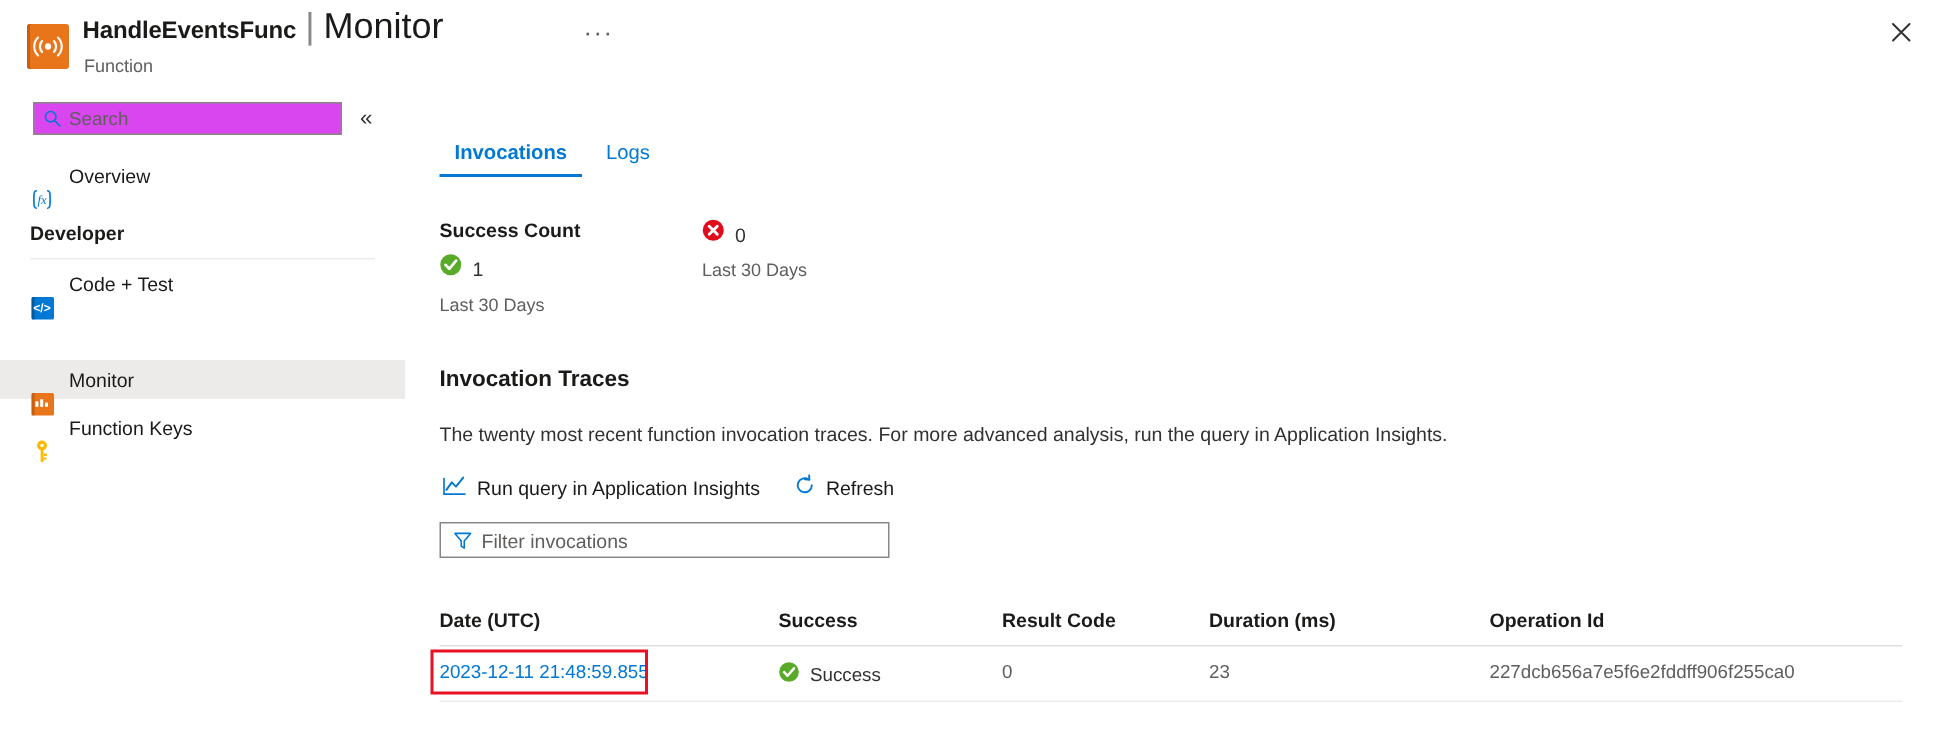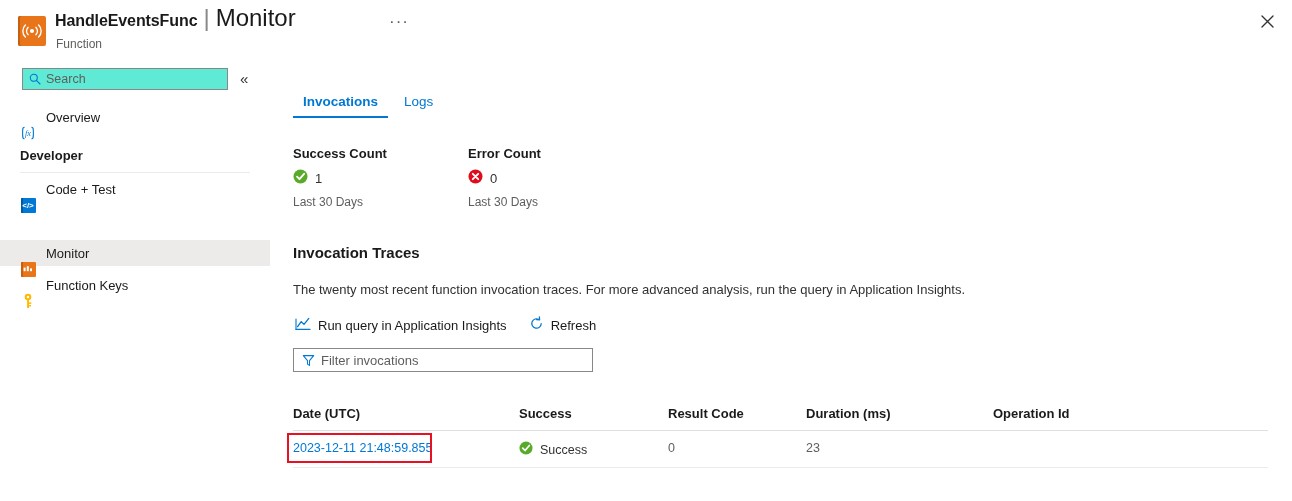--- a/index.html
+++ b/index.html
@@ -85,21 +85,21 @@
     left: 0; top: 62px;
     width: 270px;
     height: 439px;
     background: #ffffff;
   }
   .search-wrap {
     position: absolute;
     left: 22px; top: 6px;
     width: 206px; height: 22px;
     border: 1px solid #8a8886;
-    background: #5eead4;
+    background: #d946ef;
     display: flex;
     align-items: center;
     box-sizing: border-box;
   }
   .search-ico { margin: 0 5px 0 6px; display: flex; }
   .search-input {
     border: none;
     outline: none;
     font-family: "Liberation Sans", sans-serif;
     font-size: 12.5px;
@@ -448,21 +448,20 @@
             <circle cx="7.5" cy="7.5" r="7" fill="#5aaa2a"></circle>
             <path d="M4 7.6 L6.5 10.2 L11.1 4.8" stroke="#ffffff" stroke-width="1.8" fill="none" stroke-linecap="round" stroke-linejoin="round"></path>
           </svg>
         </span>
         <span class="metric-val">1</span>
       </div>
       <div class="metric-sub">Last 30 Days</div>
     </div>
 
     <div class="metric">
-      <div class="metric-title">Error Count</div>
       <div class="metric-val-row">
         <span>
           <svg width="15" height="15" viewBox="0 0 15 15">
             <circle cx="7.5" cy="7.5" r="7" fill="#e00b1c"></circle>
             <path d="M4.8 4.8 L10.2 10.2 M10.2 4.8 L4.8 10.2" stroke="#ffffff" stroke-width="1.9" stroke-linecap="round"></path>
           </svg>
         </span>
         <span class="metric-val">0</span>
       </div>
       <div class="metric-sub">Last 30 Days</div>
@@ -525,16 +524,17 @@
               <circle cx="7.5" cy="7.5" r="7" fill="#5aaa2a"></circle>
               <path d="M4 7.6 L6.5 10.2 L11.1 4.8" stroke="#ffffff" stroke-width="1.8" fill="none" stroke-linecap="round" stroke-linejoin="round"></path>
             </svg>
           </span>
           <span>Success</span>
         </span>
       </div>
 
       <div class="td c-result">0</div>
       <div class="td c-duration">23</div>
+      <div class="td c-opid">227dcb656a7e5f6e2fddff906f255ca0</div>
     </div>
 
   </div>
 </div>
 
 </body></html>

